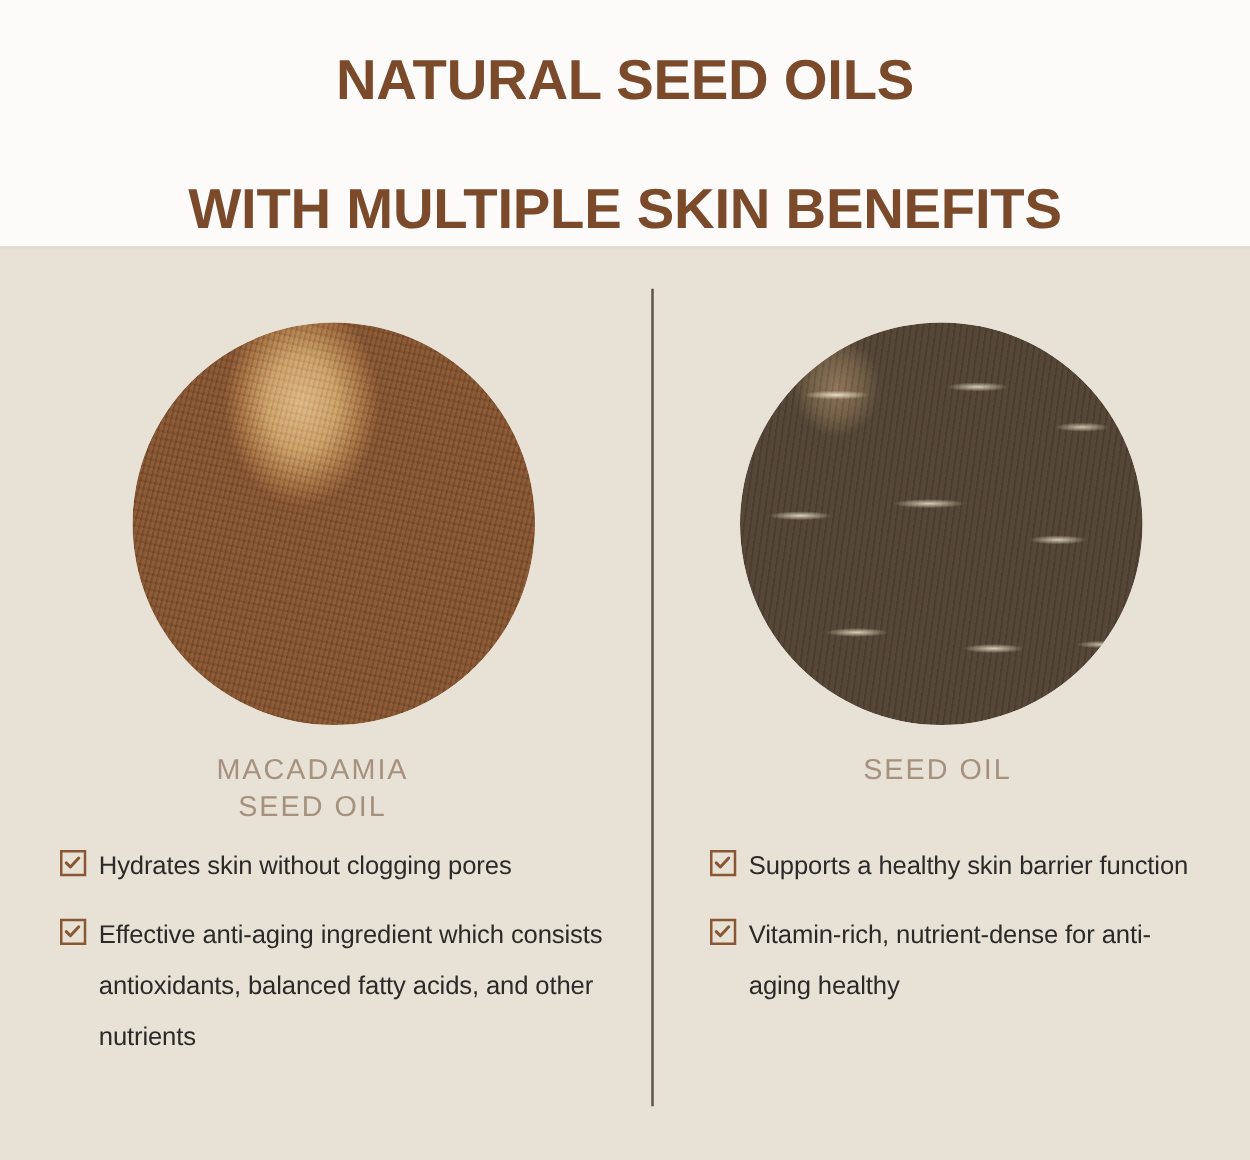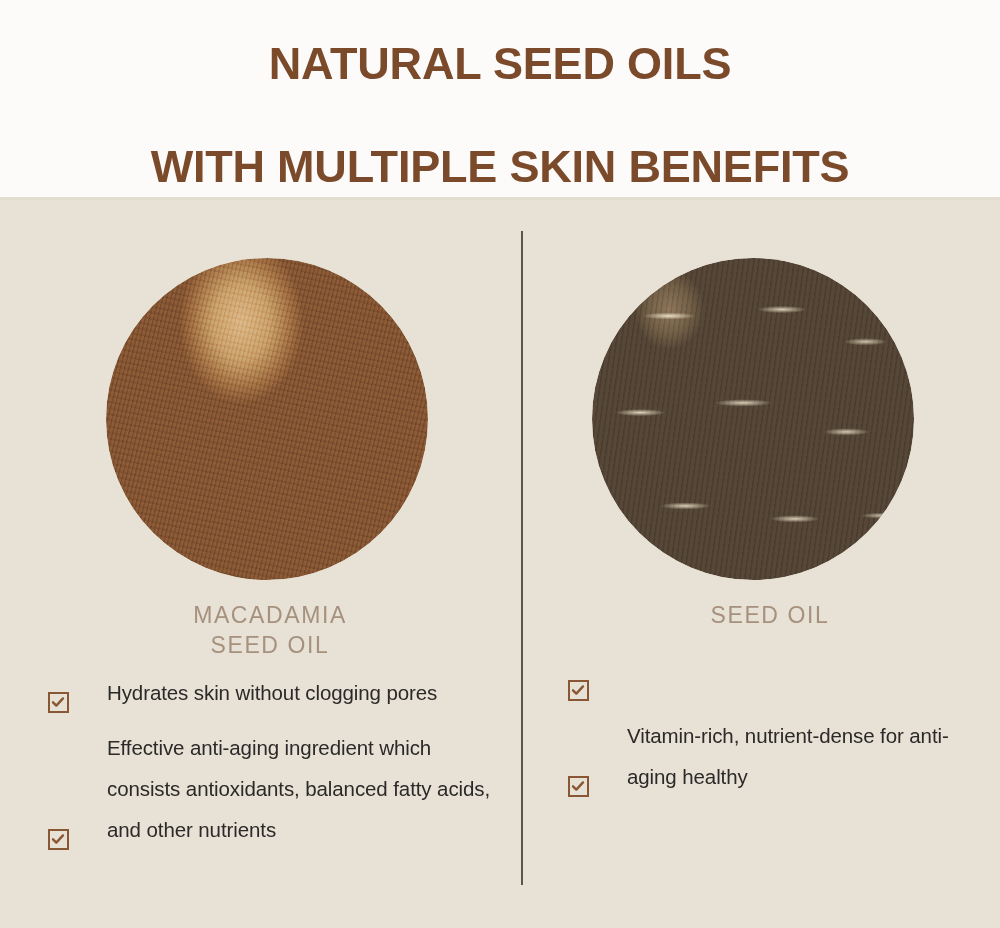--- a/index.html
+++ b/index.html
@@ -168,41 +168,39 @@
     position: absolute;
     top: 403px;
     width: 500px;
     text-align: center;
     color: #A6917E;
     font-family: "Liberation Sans", sans-serif;
     font-size: 23px;
     line-height: 30px;
     letter-spacing: 1.6px;
     font-weight: normal;
-    margin-left: 20px;
   }
   .oil-name-left  { left: 0; }
   .oil-name-right { left: 0; }
   .oil-name .nm-line { display: block; }
 
   
   .benefits {
     position: absolute;
     top: 475px;
     width: 460px;
   }
   .benefits-left  { left: 48px; }
   .benefits-right { left: 68px; }
 
   .benefit-row {
     position: relative;
     display: flex;
-    align-items: flex-end;
+    align-items: flex-start;
     margin-bottom: 14px;
-    gap: 28px;
   }
   .checkbox {
     flex: 0 0 auto;
     width: 21px;
     height: 21px;
     box-sizing: border-box;
     border: 2.5px solid #8A5734;
     margin-top: 8px;
     margin-right: 10px;
     position: relative;
@@ -288,20 +286,21 @@
     </div>
 
     <div class="benefits benefits-right">
 
       <div class="benefit-row">
         <span class="checkbox">
           <svg viewBox="0 0 14 14" aria-hidden="true">
             <path d="M2 7.3 L5.3 10.6 L12 3.4" fill="none" stroke="#8A5734" stroke-width="2.4" stroke-linecap="round" stroke-linejoin="round"></path>
           </svg>
         </span>
+        <span class="benefit-text">Supports a healthy skin barrier function</span>
       </div>
 
       <div class="benefit-row">
         <span class="checkbox">
           <svg viewBox="0 0 14 14" aria-hidden="true">
             <path d="M2 7.3 L5.3 10.6 L12 3.4" fill="none" stroke="#8A5734" stroke-width="2.4" stroke-linecap="round" stroke-linejoin="round"></path>
           </svg>
         </span>
         <span class="benefit-text">Vitamin-rich, nutrient-dense for anti-aging healthy</span>
       </div>

